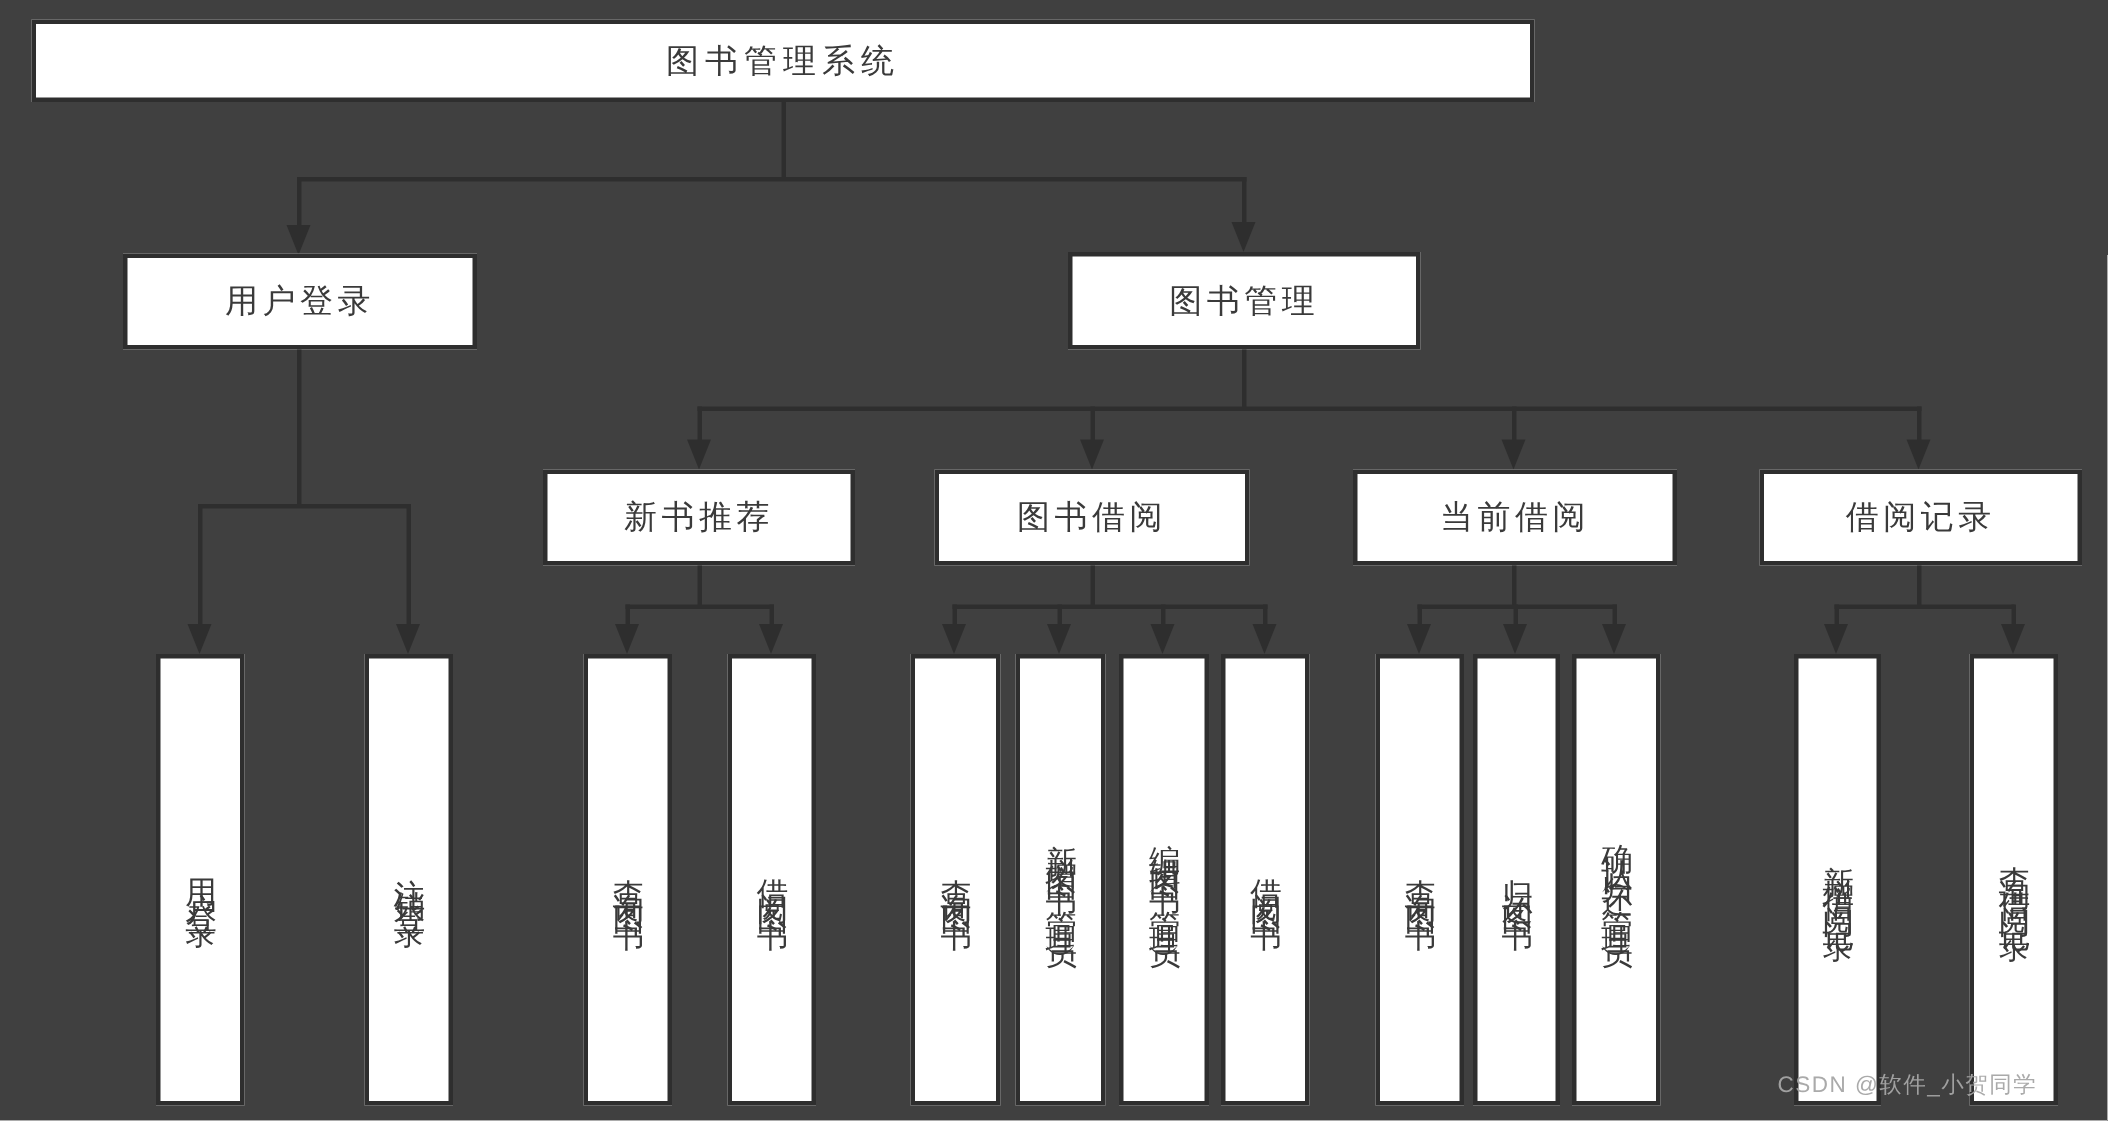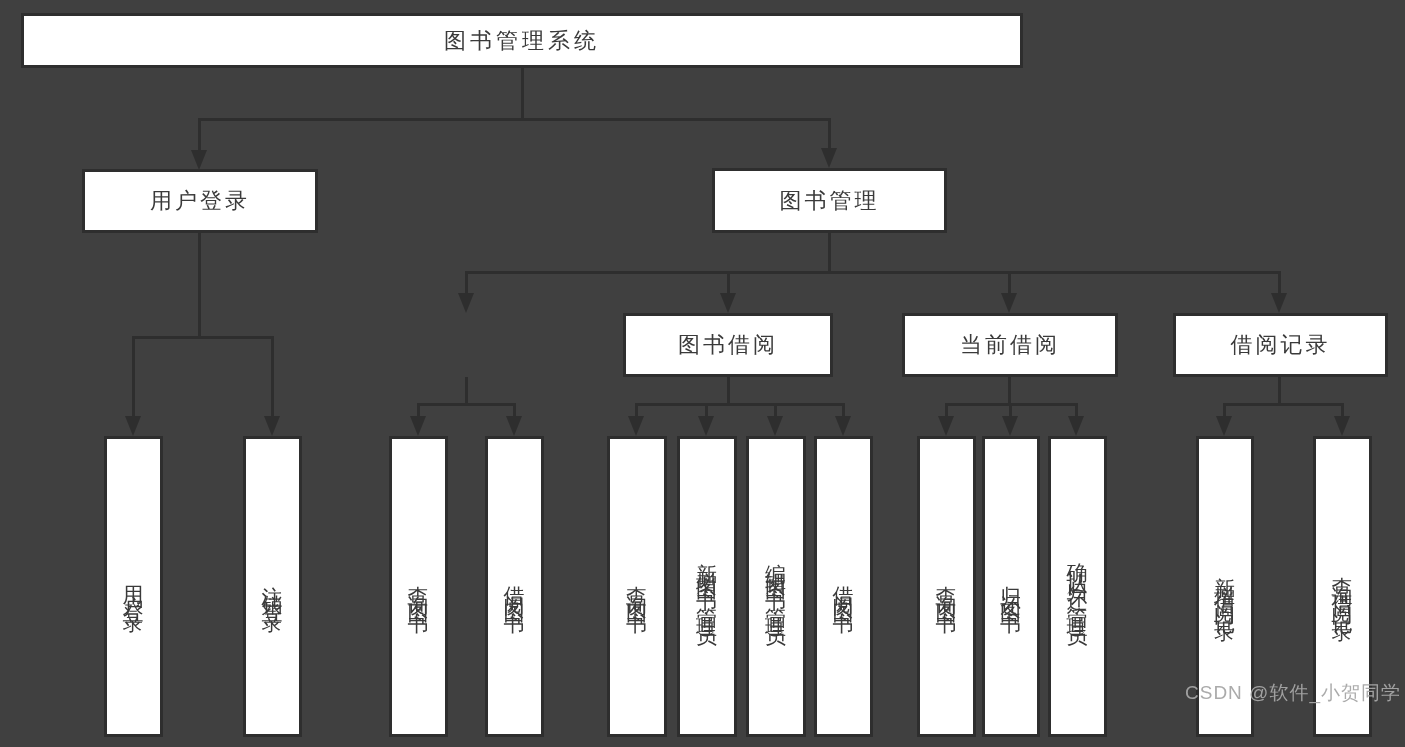--- a/index.html
+++ b/index.html
@@ -34,22 +34,22 @@
   .arrow {
     position: absolute;
     width: 0; height: 0;
     border-left: 8px solid transparent;
     border-right: 8px solid transparent;
     border-top: 20px solid #2e2e2e;
   }
   .watermark {
     position: absolute;
     left: 1185px;
-    top: 680px;
-    font-size: 19px;
+    top: 714px;
+    font-size: 15px;
     color: rgba(165,165,165,0.95);
     letter-spacing: 1px;
     white-space: nowrap;
     z-index: 10;
     text-align: right;
   }
 </style>
 </head>
 <body>
 
@@ -90,20 +90,23 @@
     <div class="vl" style="left:465px; top:271px; height:23px;"></div>
     <div class="arrow" style="left:458px; top:293px;"></div>
     <div class="vl" style="left:727px; top:271px; height:23px;"></div>
     <div class="arrow" style="left:720px; top:293px;"></div>
     <div class="vl" style="left:1008px; top:271px; height:23px;"></div>
     <div class="arrow" style="left:1001px; top:293px;"></div>
     <div class="vl" style="left:1278px; top:271px; height:23px;"></div>
     <div class="arrow" style="left:1271px; top:293px;"></div>
   </div>
 
+  <div class="box hbox" style="left:362px; top:313px; width:208px; height:64px;">
+    <span>新书推荐</span>
+  </div>
   <div class="box hbox" style="left:902px; top:313px; width:216px; height:64px;">
     <span>当前借阅</span>
   </div>
   <div class="box hbox" style="left:623px; top:313px; width:210px; height:64px;">
     <span>图书借阅</span>
   </div>
   <div class="box hbox" style="left:1173px; top:313px; width:215px; height:64px;">
     <span>借阅记录</span>
   </div>
 

